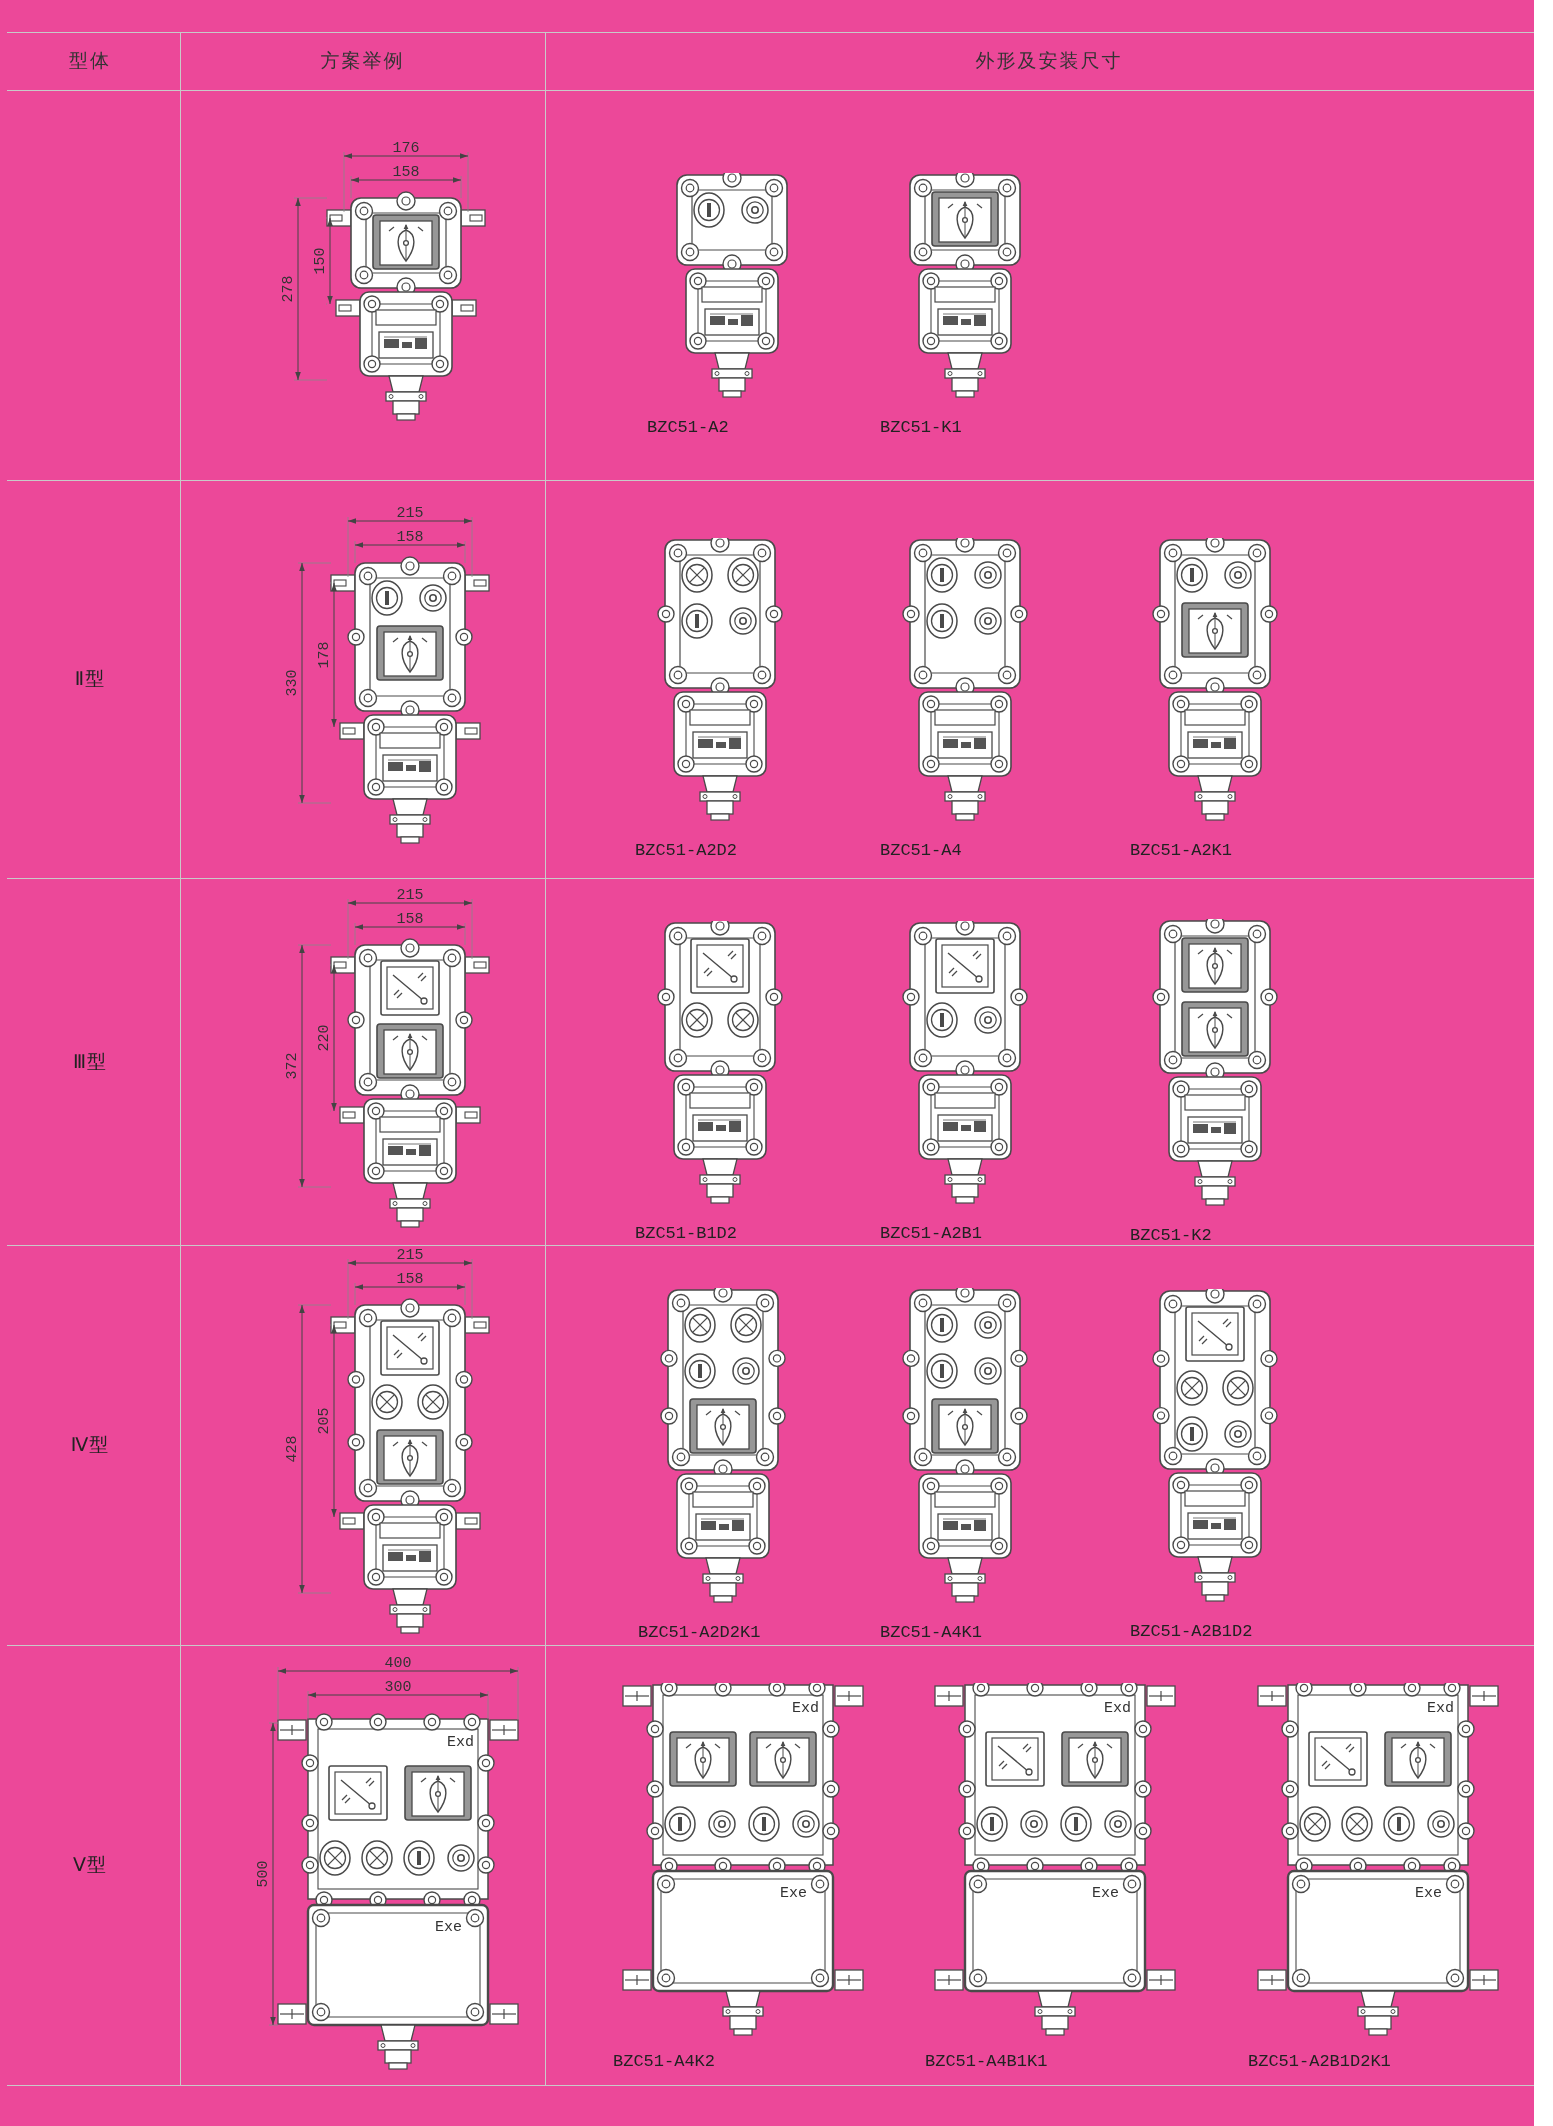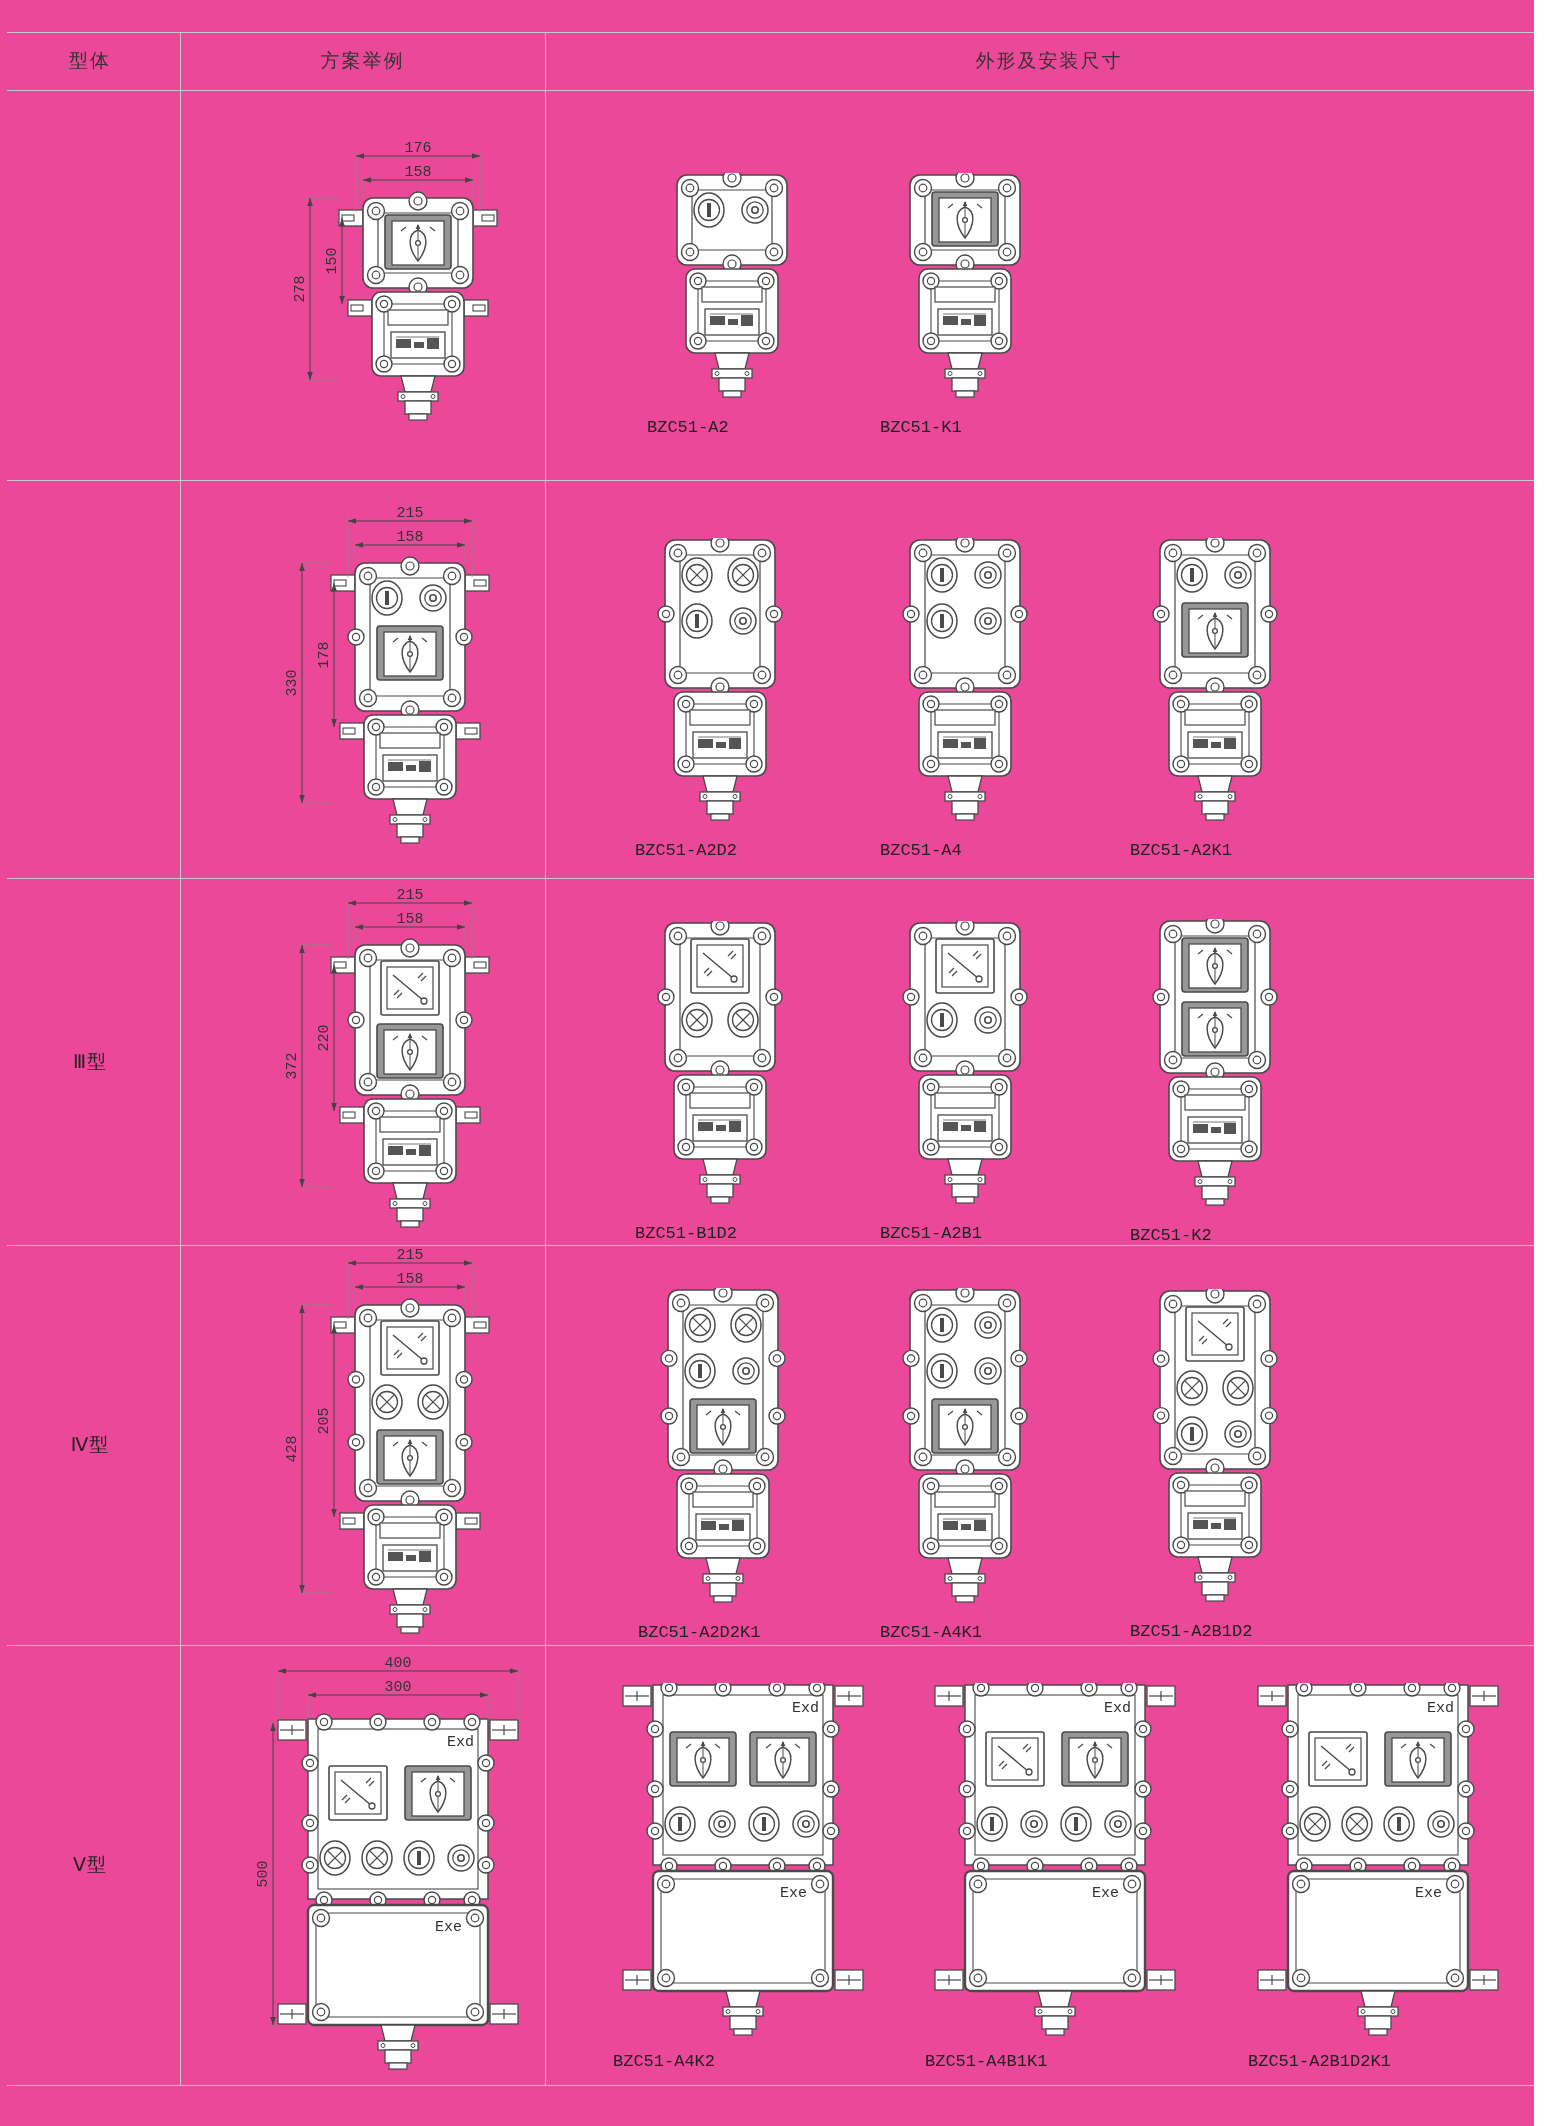--- a/index.html
+++ b/index.html
@@ -26,25 +26,26 @@
   <div class="hline" style="top:1245px"></div>
   <div class="hline" style="top:1645px"></div>
   <div class="hline" style="top:2085px"></div>
   <div class="vline" style="left:180px"></div>
   <div class="vline" style="left:545px"></div>
 
   <div class="cell hdr" style="left:0;top:32px;width:180px;height:58px">型体</div>
   <div class="cell hdr" style="left:180px;top:32px;width:365px;height:58px">方案举例</div>
   <div class="cell hdr" style="left:545px;top:32px;width:1008px;height:58px">外形及安装尺寸</div>
 
+  <div class="cell typelabel" style="left:0;top:480px;width:180px;height:398px">Ⅱ型</div>
   <div class="cell typelabel" style="left:0;top:878px;width:180px;height:367px">Ⅲ型</div>
   <div class="cell typelabel" style="left:0;top:1645px;width:180px;height:440px">Ⅴ型</div>
   <div class="cell typelabel" style="left:0;top:1245px;width:180px;height:400px">Ⅳ型</div>
 
-  <div class="cell" id="scheme-0" style="left:188px;top:90px;width:365px;height:390px">
+  <div class="cell" id="scheme-0" style="left:176px;top:90px;width:365px;height:390px">
       <svg width="330" height="290" viewBox="0 0 330 290">
         <rect x="133" y="70" width="24" height="16" fill="#fff" stroke="#4a4a4a" stroke-width="1.3"></rect>
         <rect x="136" y="75" width="12" height="6" fill="#fff" stroke="#4a4a4a" stroke-width="1.1"></rect>
         <rect x="267" y="70" width="24" height="16" fill="#fff" stroke="#4a4a4a" stroke-width="1.3"></rect>
         <rect x="276" y="75" width="12" height="6" fill="#fff" stroke="#4a4a4a" stroke-width="1.1"></rect>
         <rect x="157" y="58" width="110" height="90" rx="10" fill="#fff" stroke="#4a4a4a" stroke-width="1.6"></rect>
         <rect x="172" y="73" width="80" height="60" rx="4" fill="#fff" stroke="#4a4a4a" stroke-width="1.2"></rect>
         <circle cx="170" cy="71" r="8.5" fill="#fff" stroke="#4a4a4a" stroke-width="1.4"></circle>
         <circle cx="170" cy="71" r="3.8" fill="#fff" stroke="#4a4a4a" stroke-width="1.2"></circle>
         <circle cx="254" cy="71" r="8.5" fill="#fff" stroke="#4a4a4a" stroke-width="1.4"></circle>

